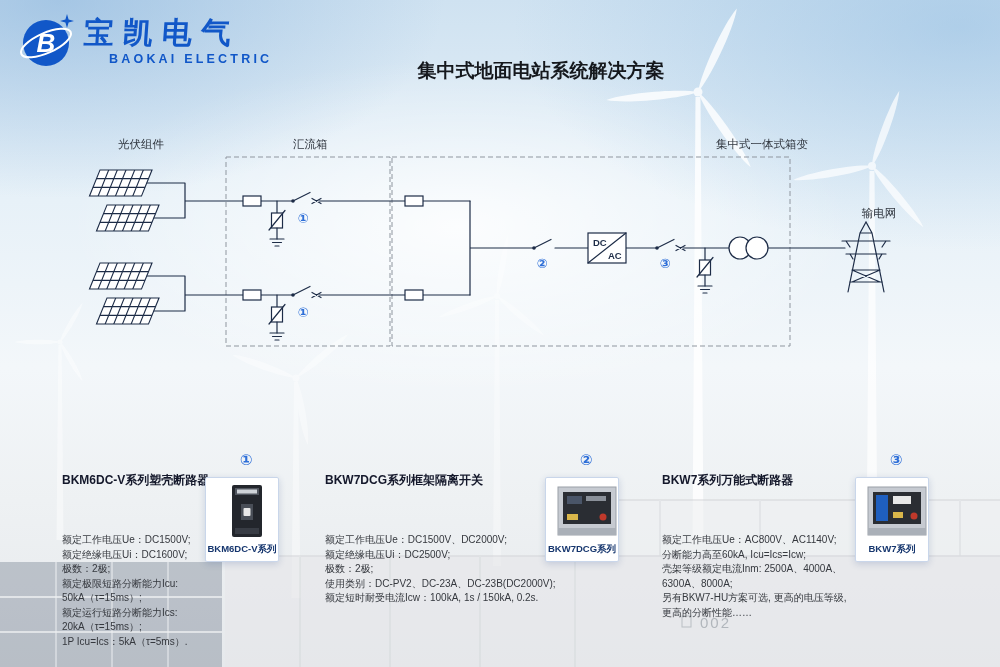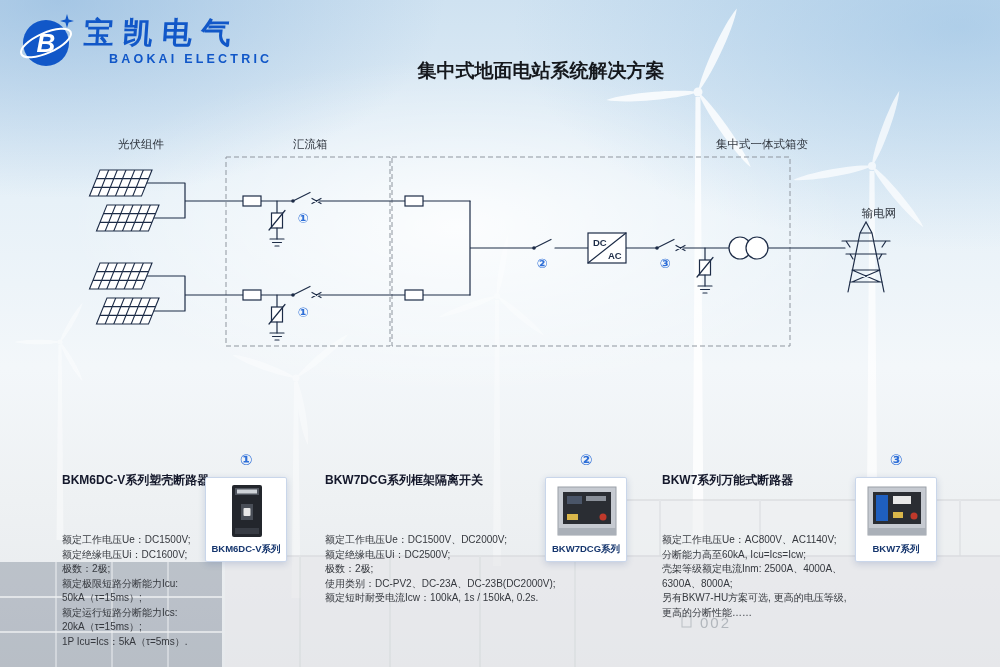--- a/index.html
+++ b/index.html
@@ -43,21 +43,21 @@
     position:absolute; left:541px; top:58px; transform:translateX(-50%);
     font-size:19px; font-weight:bold; color:var(--title-ink,#15181d); white-space:nowrap;
   }
 
   
   .p-text { position:absolute; top:472px; }
   .p-title { font-size:12px; font-weight:bold; color:#14182b; margin-bottom:12px; white-space:nowrap; }
   .p-specs { font-size:10px; color:#35383e; line-height:14.5px;margin-top:44px; }
   .p-specs div { white-space:nowrap; }
   .p-img {
-    position:absolute; top:477px; width:82px; height:85px;
+    position:absolute; top:477px; width:74px; height:85px;
     background:#fff; border:1px solid #c9d6ea; border-radius:2px;
     box-shadow:0 2px 7px rgba(50,80,140,0.20);
   }
   .p-img svg { position:absolute; left:0; top:2px; }
   .p-caption {
     position:absolute; left:0; right:0; bottom:5px; text-align:center;
     font-size:9.5px; font-weight:bold; color:#16366e; white-space:nowrap;
   }
   .p-marker {
     position:absolute; top:451px; width:82px; text-align:center;

